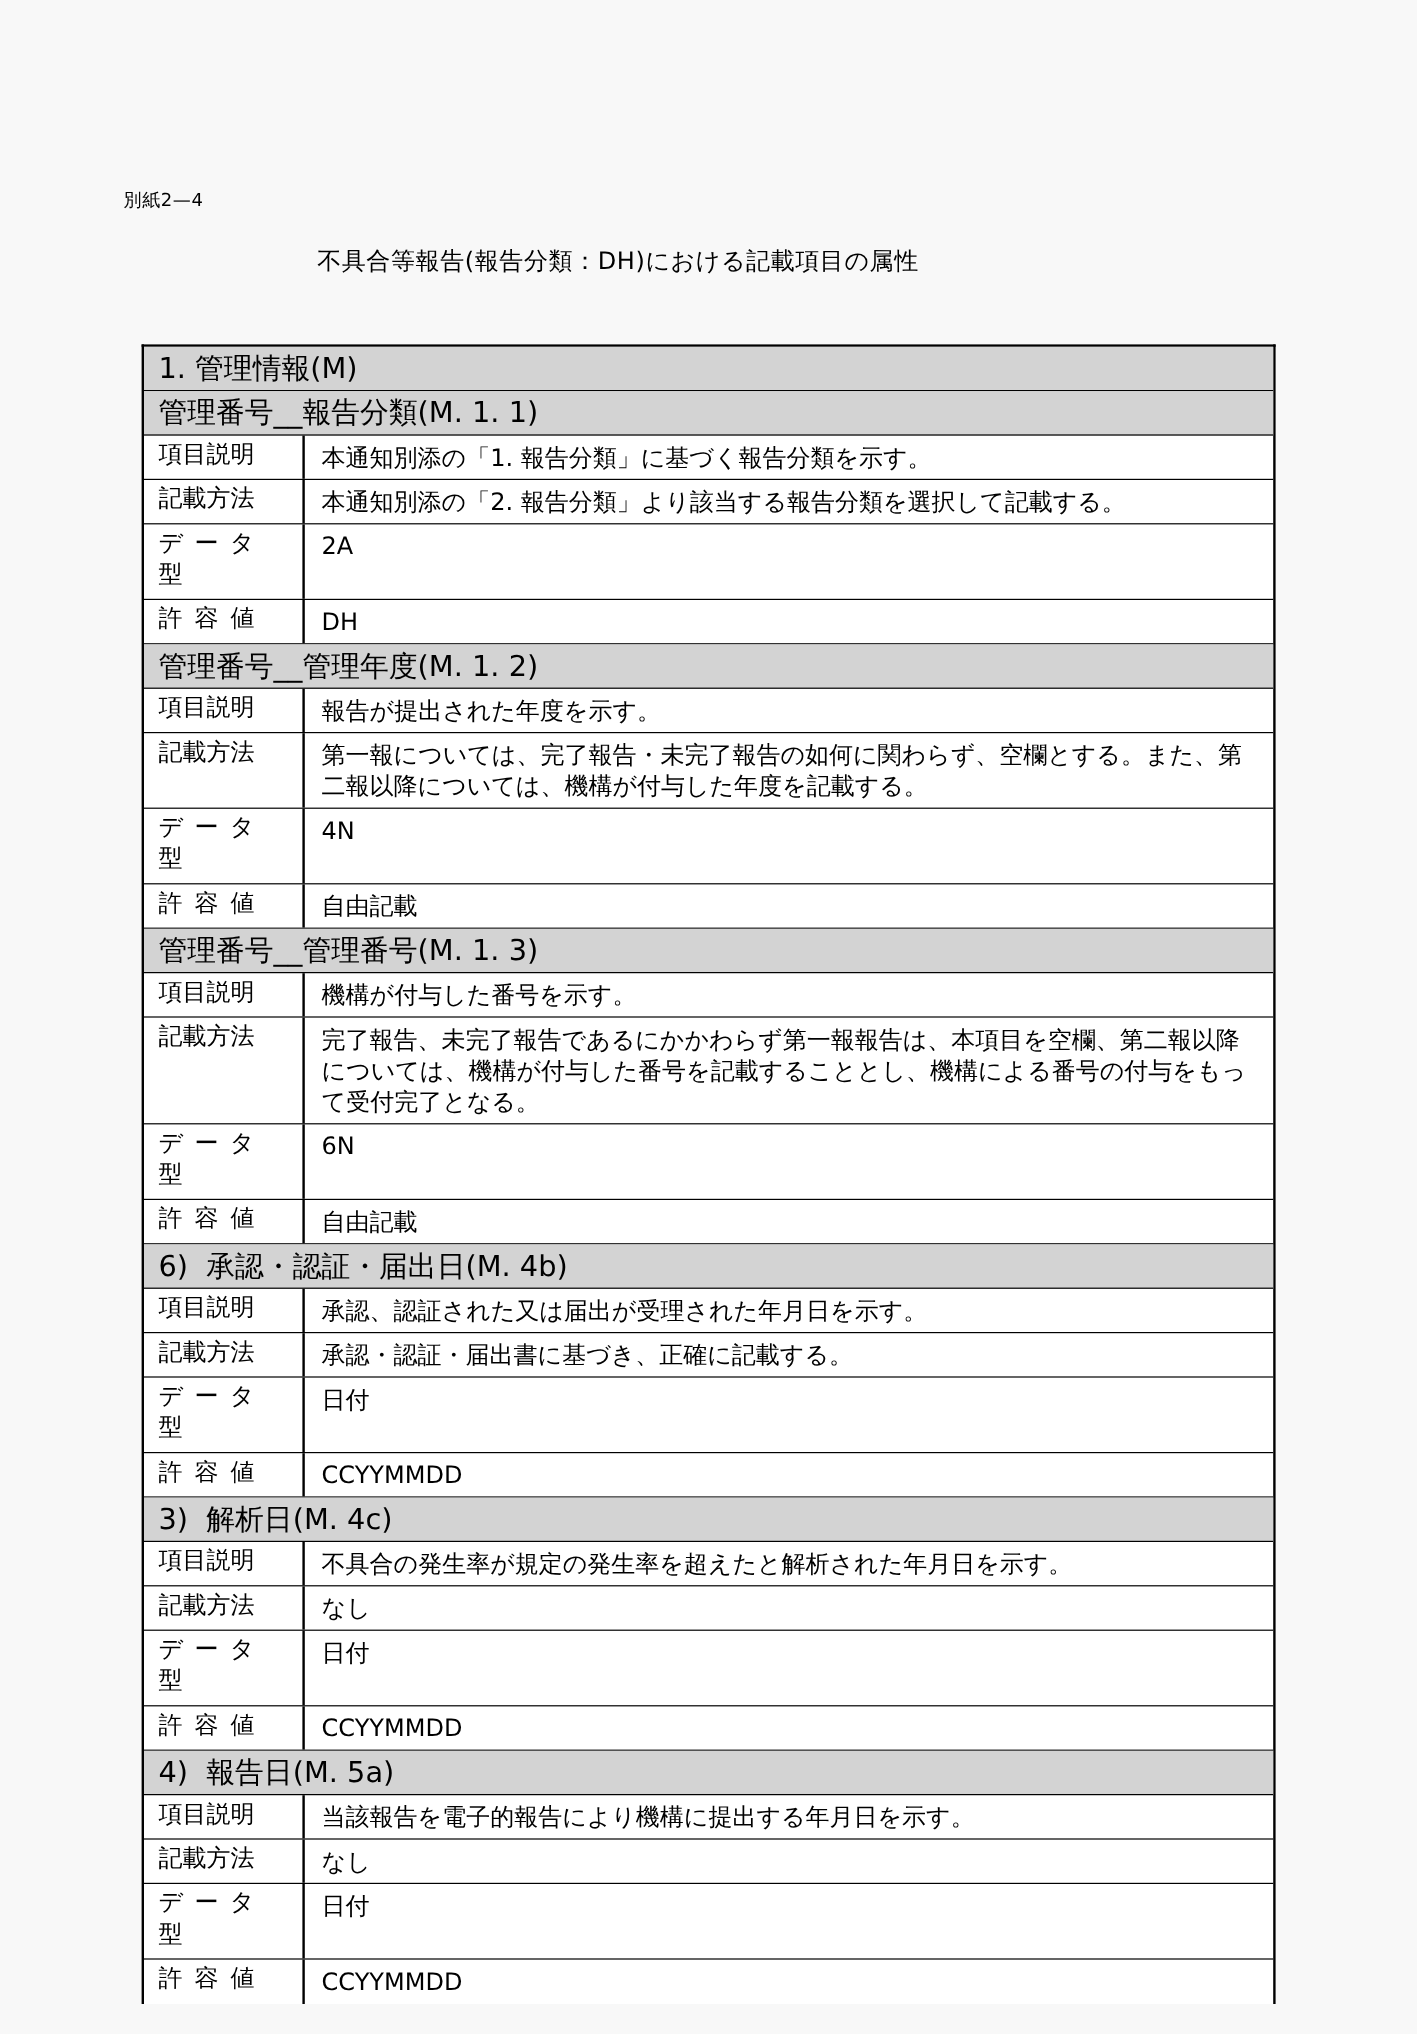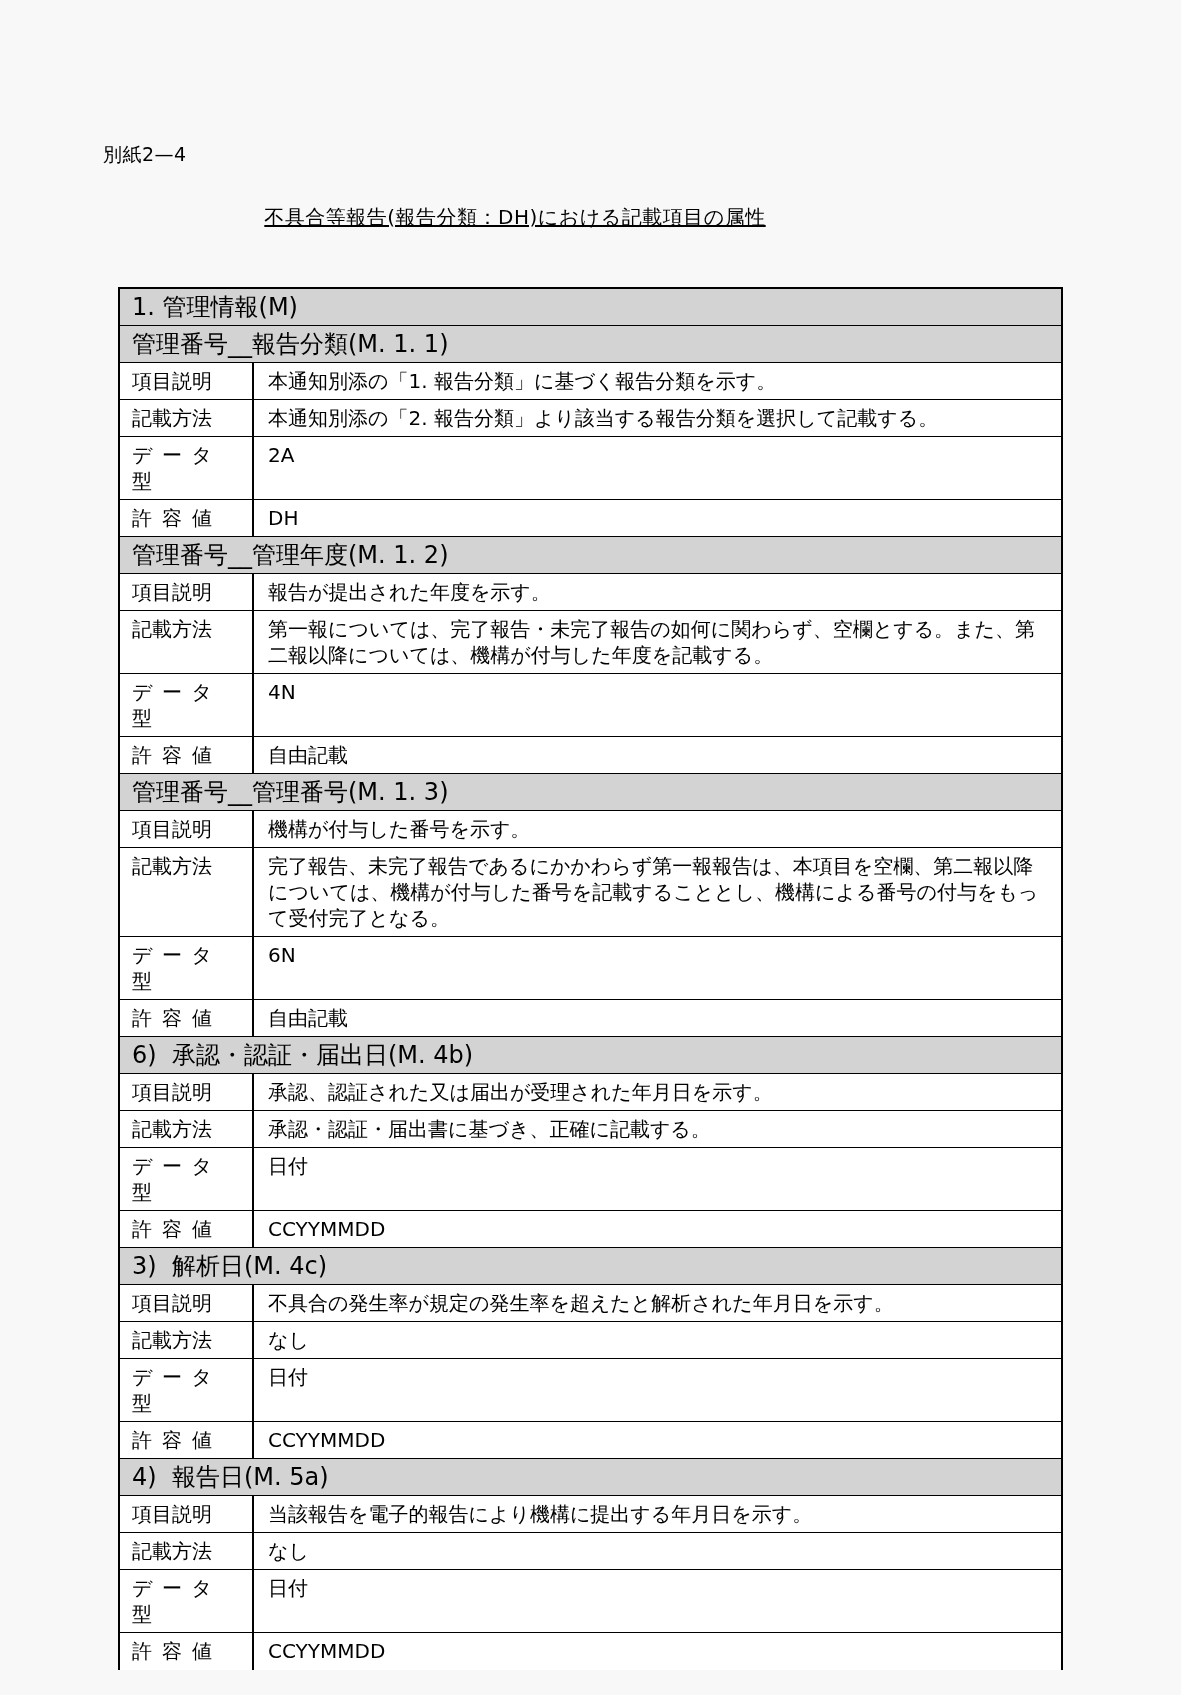--- a/index.html
+++ b/index.html
@@ -10,26 +10,26 @@
   }
   *{box-sizing:border-box;}
   html,body{margin:0;padding:0;}
   body{
     width:1181px;height:1695px;position:relative;
     background:var(--page-bg);
     color:var(--text-color);
     font-family:"DejaVu Sans","Liberation Sans",sans-serif;
   }
   .doc-label{
-    position:absolute;left:103px;top:142px;
-    font-size:19px;letter-spacing:0.5px;white-space:pre;
+    position:absolute;left:103px;top:158px;
+    font-size:15px;letter-spacing:0.5px;white-space:pre;
   }
   .doc-title{
     position:absolute;left:0;top:204px;width:1030px;
-    text-align:center;font-size:20px;letter-spacing:0.5px;white-space:pre;text-decoration:underline;
+    text-align:center;font-size:20px;letter-spacing:0.5px;white-space:pre;
   }
   .attr-table{
     position:absolute;left:118px;top:287px;width:945px;
     border:2px solid var(--border-color);
     border-bottom:none; 
     background:#ffffff;
   }
   .row{
     display:flex;
     border-bottom:1px solid var(--border-color);
@@ -47,21 +47,21 @@
   }
   .cell{
     font-size:20px;line-height:26px;
     padding-top:5px;padding-bottom:5px;
     white-space:pre-wrap;
   }
   .cell.label{
     flex:0 0 134px;width:134px;
     border-right:2px solid var(--border-color);
     padding-left:12px;padding-right:40px;
-    text-align:justify;text-align-last:justify;
+    text-align:justify;text-align-last:justify;font-family:Liberation Mono, monospace;
   }
   .cell.value{
     flex:1 1 auto;
     padding-left:14px;padding-right:18px;
   }
 </style>
 </head>
 <body>
 
 <div class="page-root">

